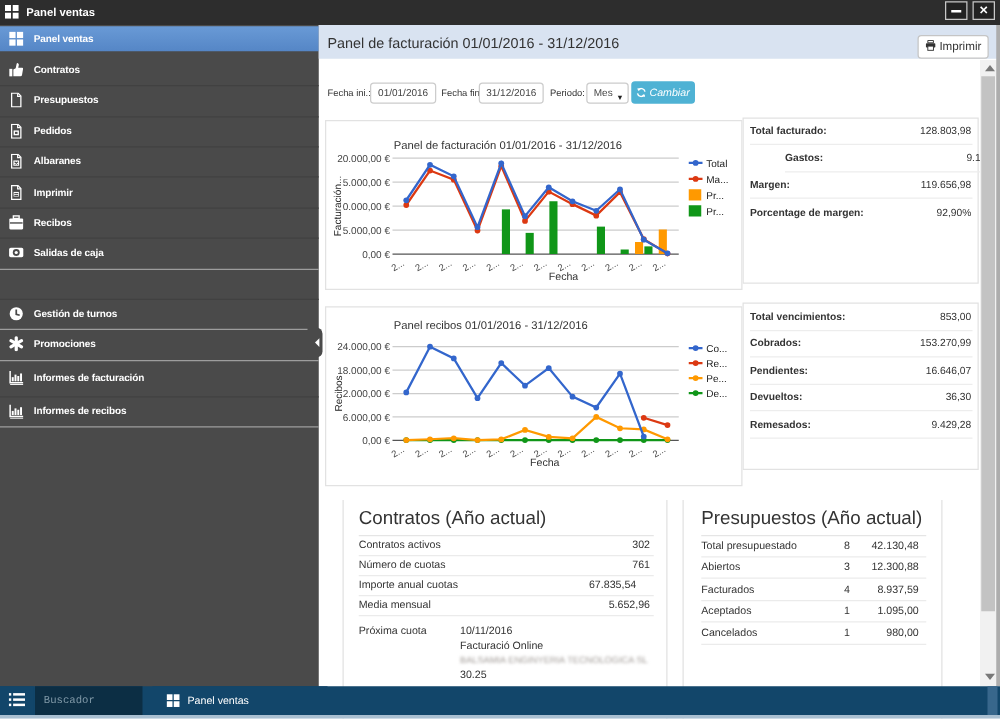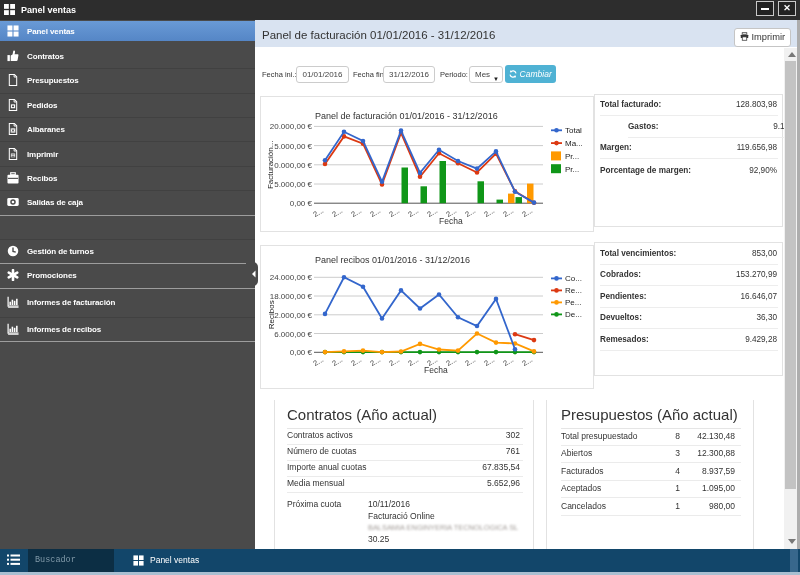--- a/index.html
+++ b/index.html
@@ -395,21 +395,21 @@
 <div class="brow" style="left:12px;top:28.8px;width:236px;height:16.1px;">
       <span class="l">Contratos activos</span>
       <span style="position:absolute;right:3px;bottom:4px;">302</span>
     </div>
 <div class="brow" style="left:12px;top:44.9px;width:236px;height:16.1px;">
       <span class="l">Número de cuotas</span>
       <span style="position:absolute;right:3px;bottom:4px;">761</span>
     </div>
 <div class="brow" style="left:12px;top:61.0px;width:236px;height:16.1px;">
       <span class="l">Importe anual cuotas</span>
-      <span style="position:absolute;right:3px;bottom:4px;margin-left:36px;">67.835,54</span>
+      <span style="position:absolute;right:14px;bottom:4px;margin-left:36px;">67.835,54</span>
     </div>
 <div class="brow" style="left:12px;top:77.1px;width:236px;height:16.1px;">
       <span class="l">Media mensual</span>
       <span style="position:absolute;right:3px;bottom:4px;">5.652,96</span>
     </div>
 <div class="brow" style="left:12px;top:93.2px;width:236px;height:80px;border-bottom:none;">
 <span style="position:absolute;left:0;top:6px;">Próxima cuota</span>
 <div style="position:absolute;left:81px;top:6px;line-height:11.6px;">10/11/2016<br>Facturació Online<br><span style="filter:blur(1.2px);color:#a09a96;font-size:7.4px;white-space:nowrap;">BALSAMIA ENGINYERIA TECNOLOGICA SL</span><br>30.25</div>
 </div>
   </div>

